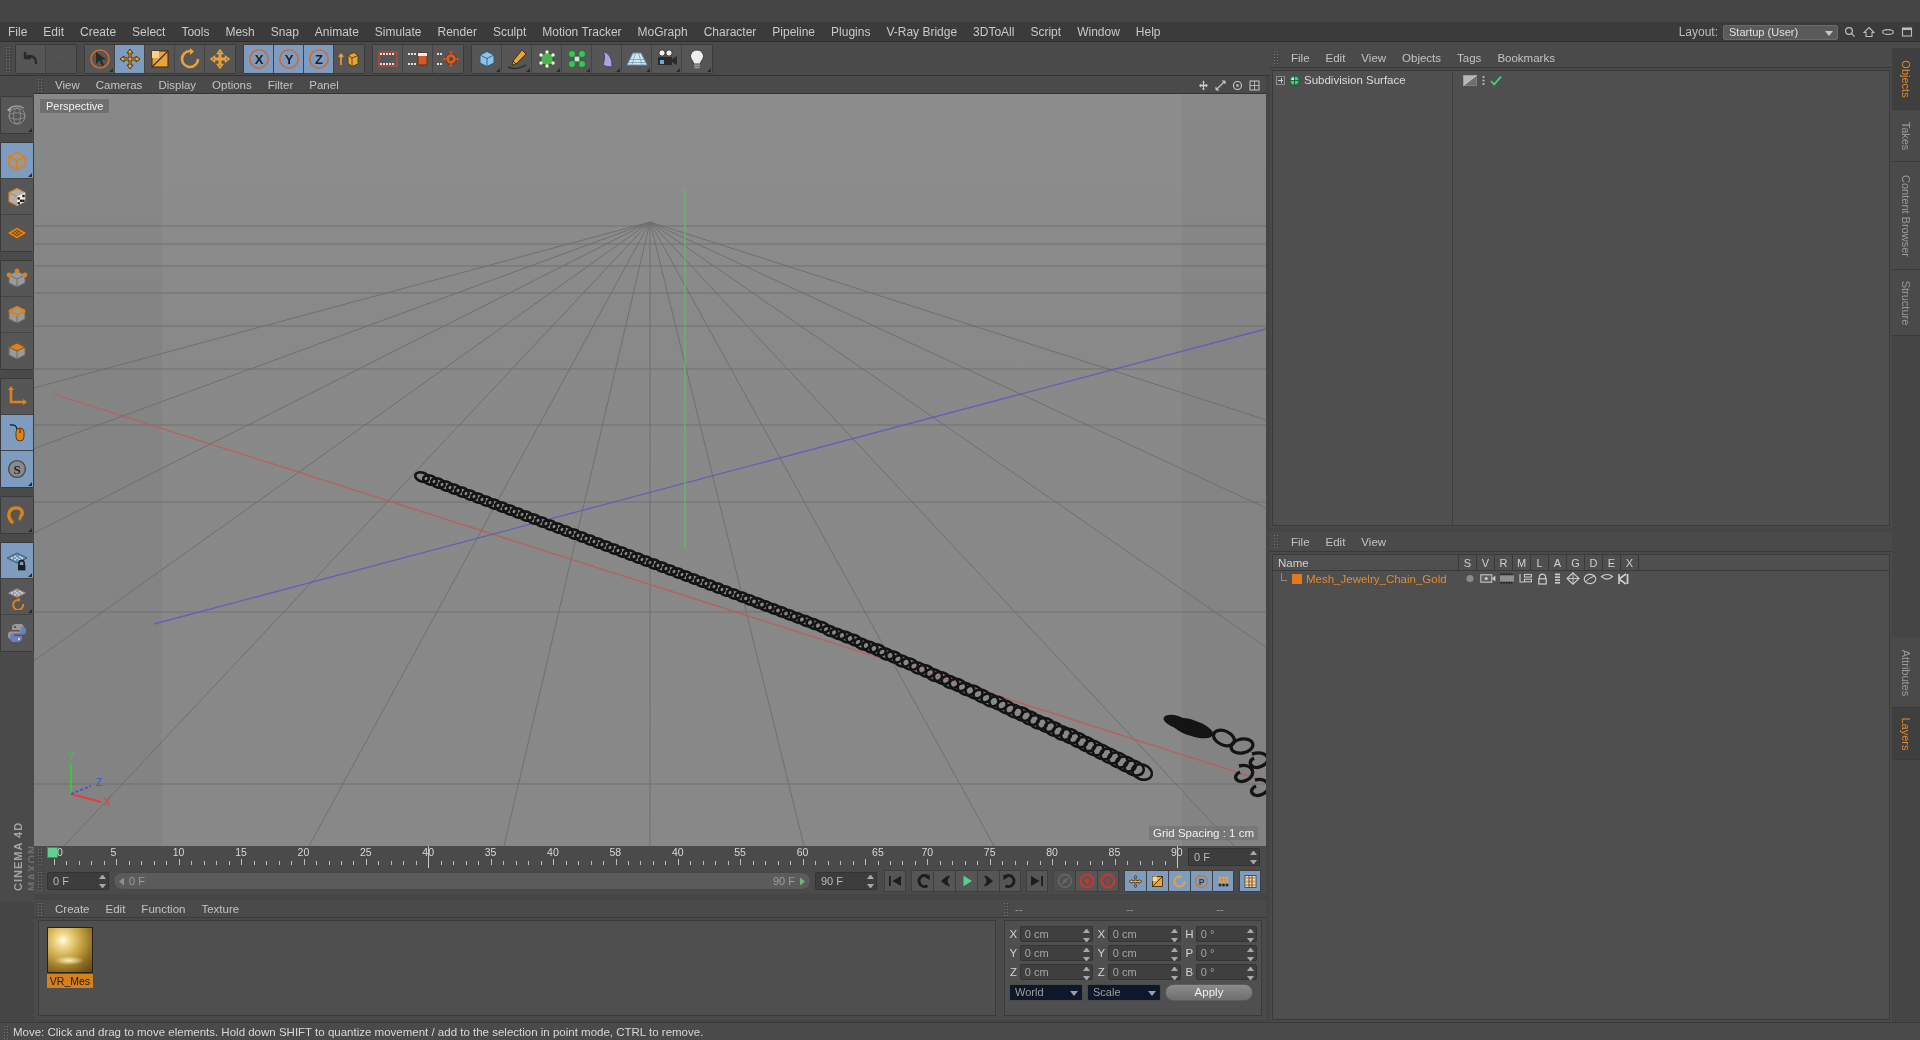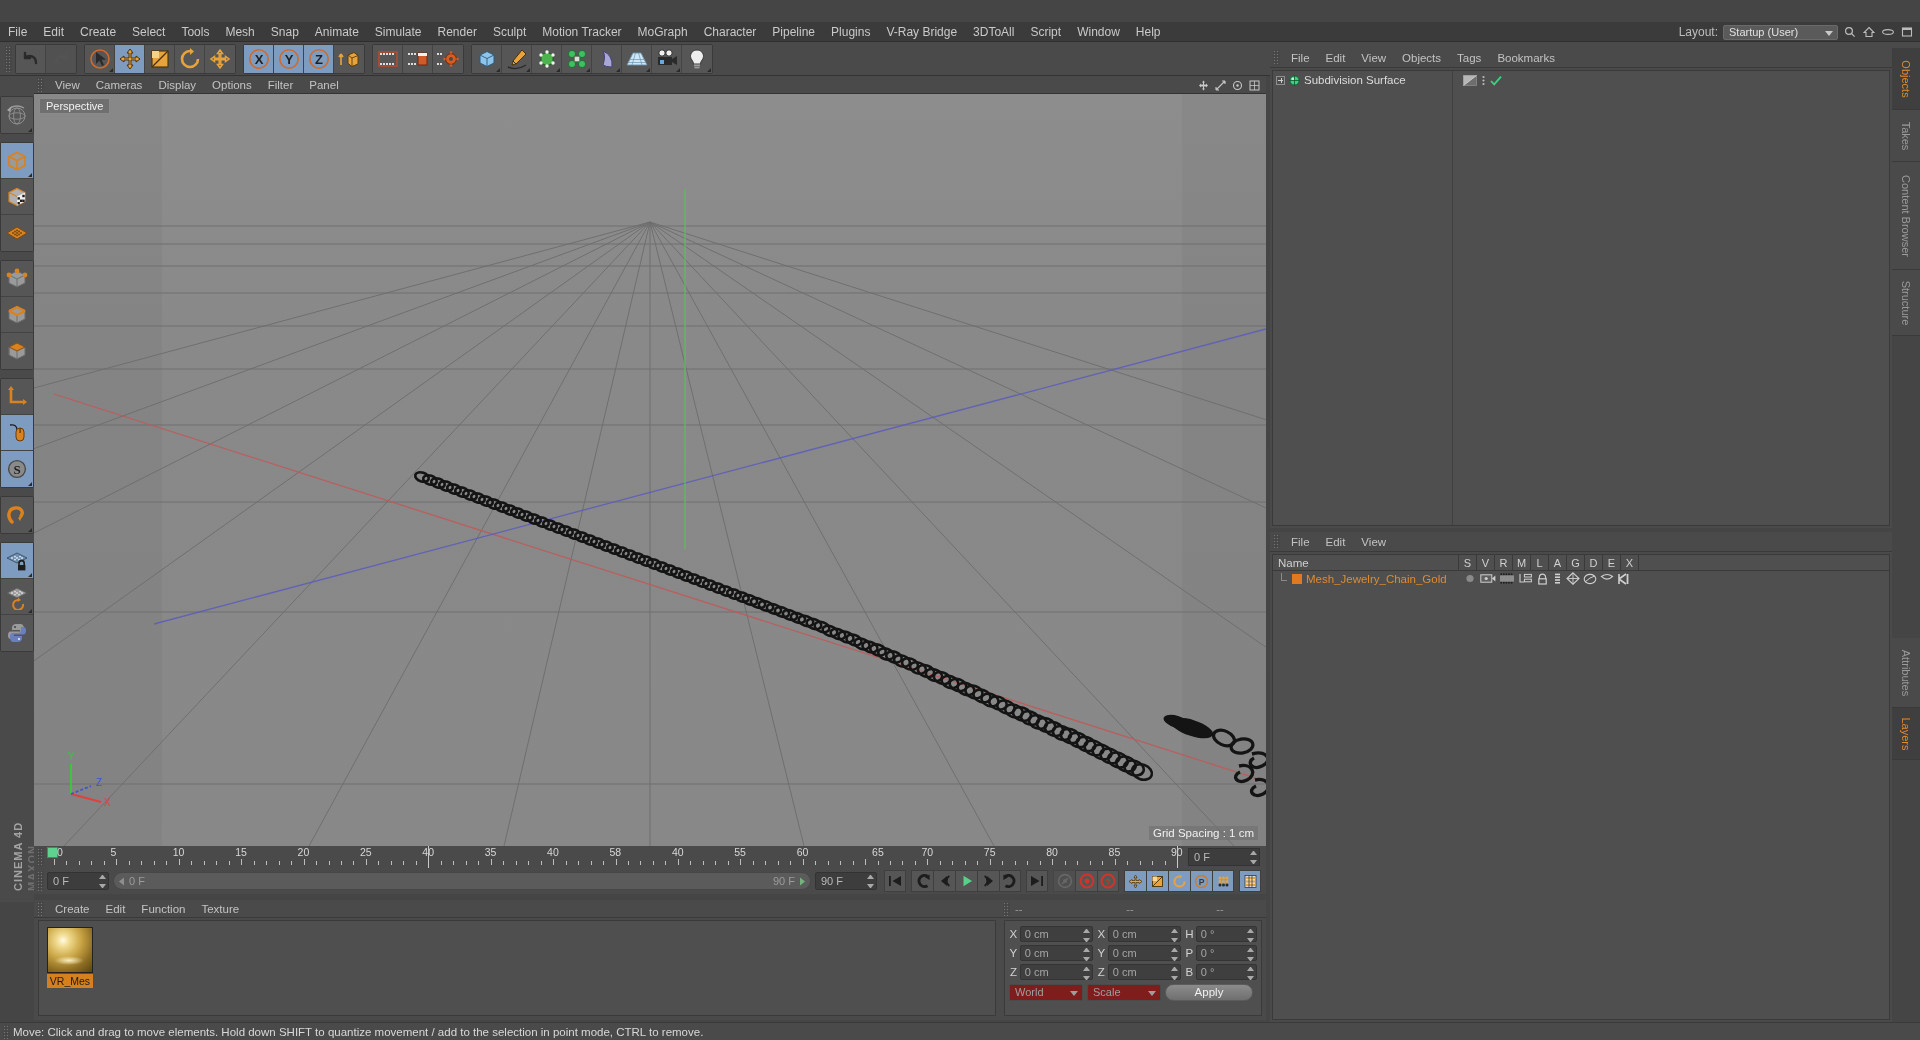--- a/index.html
+++ b/index.html
@@ -246,21 +246,21 @@
   .crow { display:flex; align-items:center; height:19px; gap:0; }
   .clbl { width:13px; text-align:center; font-size:11.5px; color:#d2d2d2; }
   .cfield {
     width:74px; height:16px; background:#3f3f3f; border:1px solid #343434;
     border-radius:2px; position:relative; display:flex; align-items:center;
     margin-right:2px;
   }
   .cfield span { font-size:11px; color:#a5a5a5; padding-left:4px; }
   .crow2 { display:flex; align-items:center; height:22px; gap:4px; padding-left:2px; }
   .csel {
-    width:74px; height:17px; background:#7f1d1d; border:1px solid #4a4a4a;
+    width:74px; height:17px; background:#0f172a; border:1px solid #4a4a4a;
     border-radius:2px; display:flex; align-items:center; position:relative;
   }
   .csel span { font-size:11px; color:#9e9e9e; padding-left:5px; }
   .csel .caret {
     position:absolute; right:4px; top:6px;
     border-left:4px solid transparent; border-right:4px solid transparent;
     border-top:5px solid #9e9e9e;
   }
   .applybtn {
     width:88px; height:17px; border-radius:9px;

